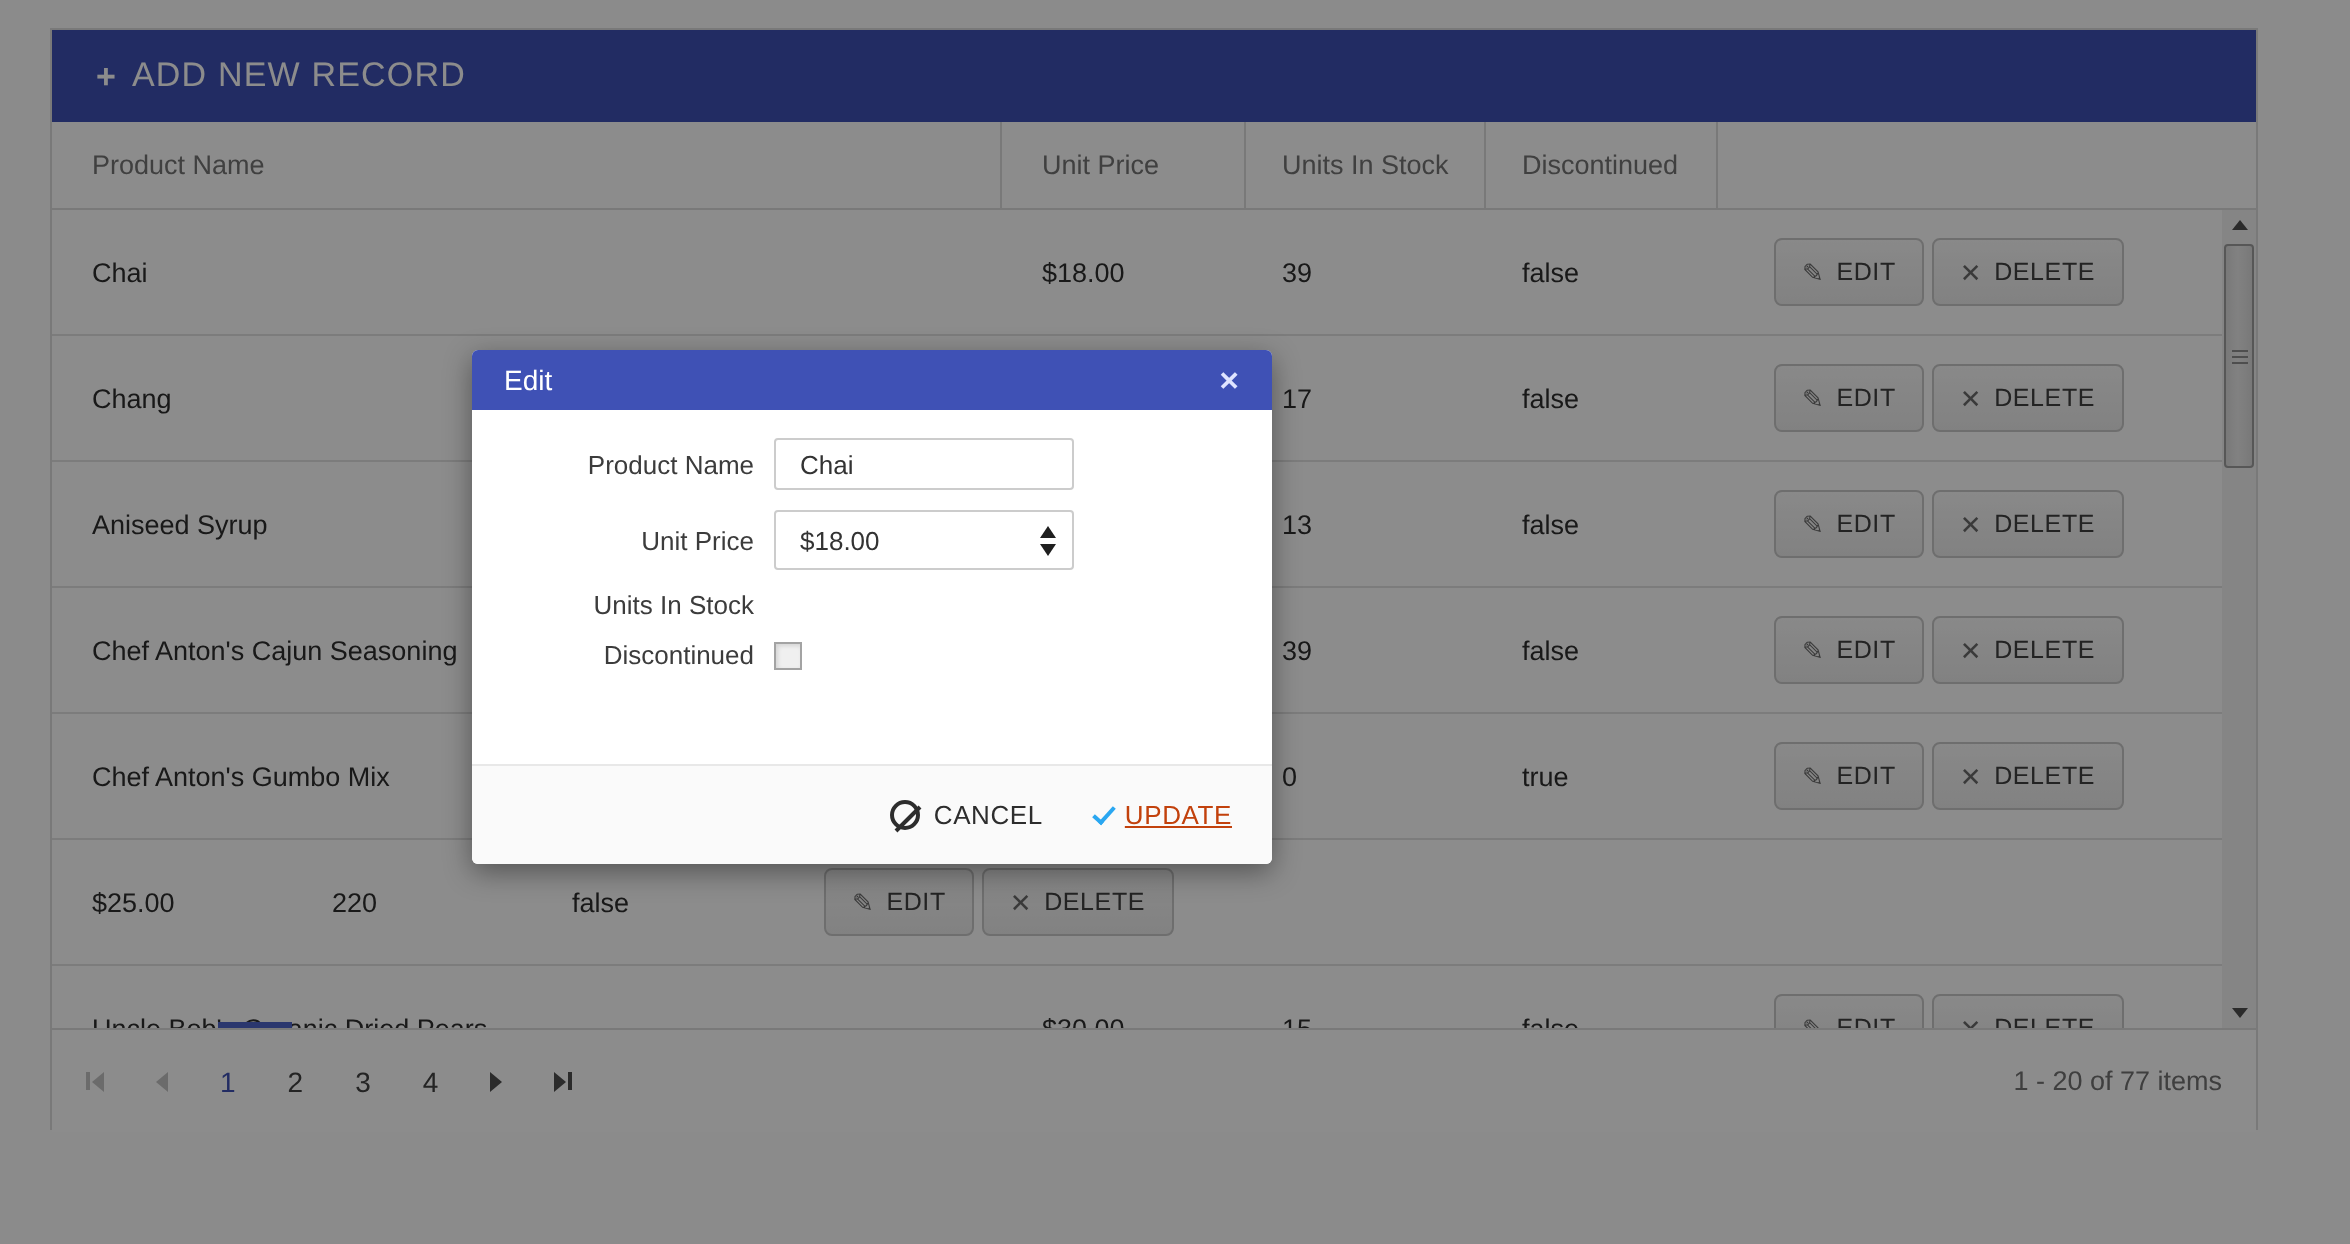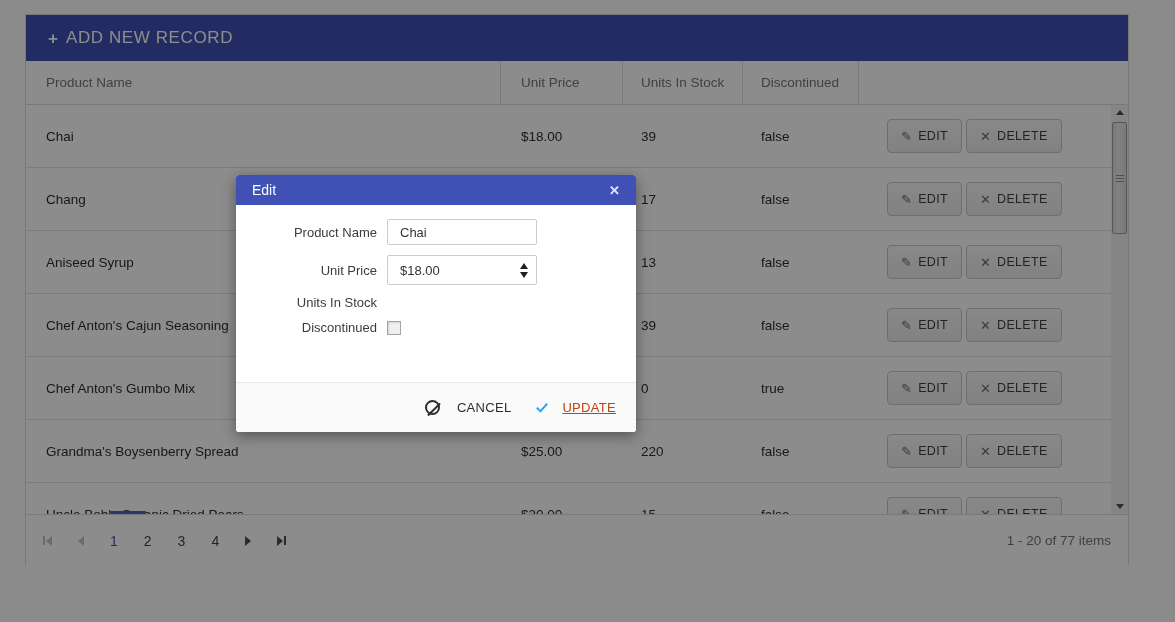--- a/index.html
+++ b/index.html
@@ -86,21 +86,21 @@
     cursor:pointer; }
   .sp-up { width:0; height:0; border-left:4.5px solid transparent; border-right:4.5px solid transparent;
     border-bottom:6px solid #1f1f1f; }
   .sp-dn { width:0; height:0; border-left:4.5px solid transparent; border-right:4.5px solid transparent;
     border-top:6px solid #1f1f1f; }
   .checkbox { width:14px; height:14px; border:1px solid #a3a3a3; background:#f0f0f0;
     box-shadow:inset 1px 1px 2px rgba(0,0,0,.12); cursor:pointer; }
   .dlg-footer { position:absolute; left:0; bottom:0; width:100%; height:50px;
     background:#fafafa; border-top:1px solid #e8e8e8; border-radius:0 0 3px 3px;
     display:flex; align-items:center; justify-content:flex-end; gap:28px; padding-right:20px; }
-  .fbtn { display:inline-flex; align-items:center; gap:17px; font-size:13px;
+  .fbtn { display:inline-flex; align-items:center; gap:7px; font-size:13px;
     letter-spacing:.3px; cursor:pointer; }
   .fbtn.cancel { color:#2d2d2d; }
   .fbtn.update { color:#c2410c;text-decoration:underline; }
   .nosign { position:relative; width:15px; height:15px; border:2px solid #2d2d2d;
     border-radius:50%; }
   .nosign::before { content:""; position:absolute; left:6.5px; top:-1px; width:2px; height:17px;
     background:#2d2d2d; transform:rotate(45deg); transform-origin:center; }
   .chk { width:6px; height:11px; border-right:2.5px solid #2aa7f1; border-bottom:2.5px solid #2aa7f1;
     transform:rotate(42deg); margin-top:-3px; }
 </style>
@@ -205,21 +205,20 @@
                 <span class="blabel">EDIT</span>
       </span>
       <span class="gbtn">
         <span class="bicon">✕</span>
                 <span class="blabel">DELETE</span>
       </span>
     </div>
   </div>
 
   <div class="row">
-    <div class="td-name">Grandma's Boysenberry Spread</div>
     <div class="td-price">$25.00</div>
     <div class="td-stock">220</div>
     <div class="td-disc">false</div>
     <div class="td-cmd">
       <span class="gbtn">
         <span class="bicon">✎</span>
                 <span class="blabel">EDIT</span>
       </span>
       <span class="gbtn">
         <span class="bicon">✕</span>

